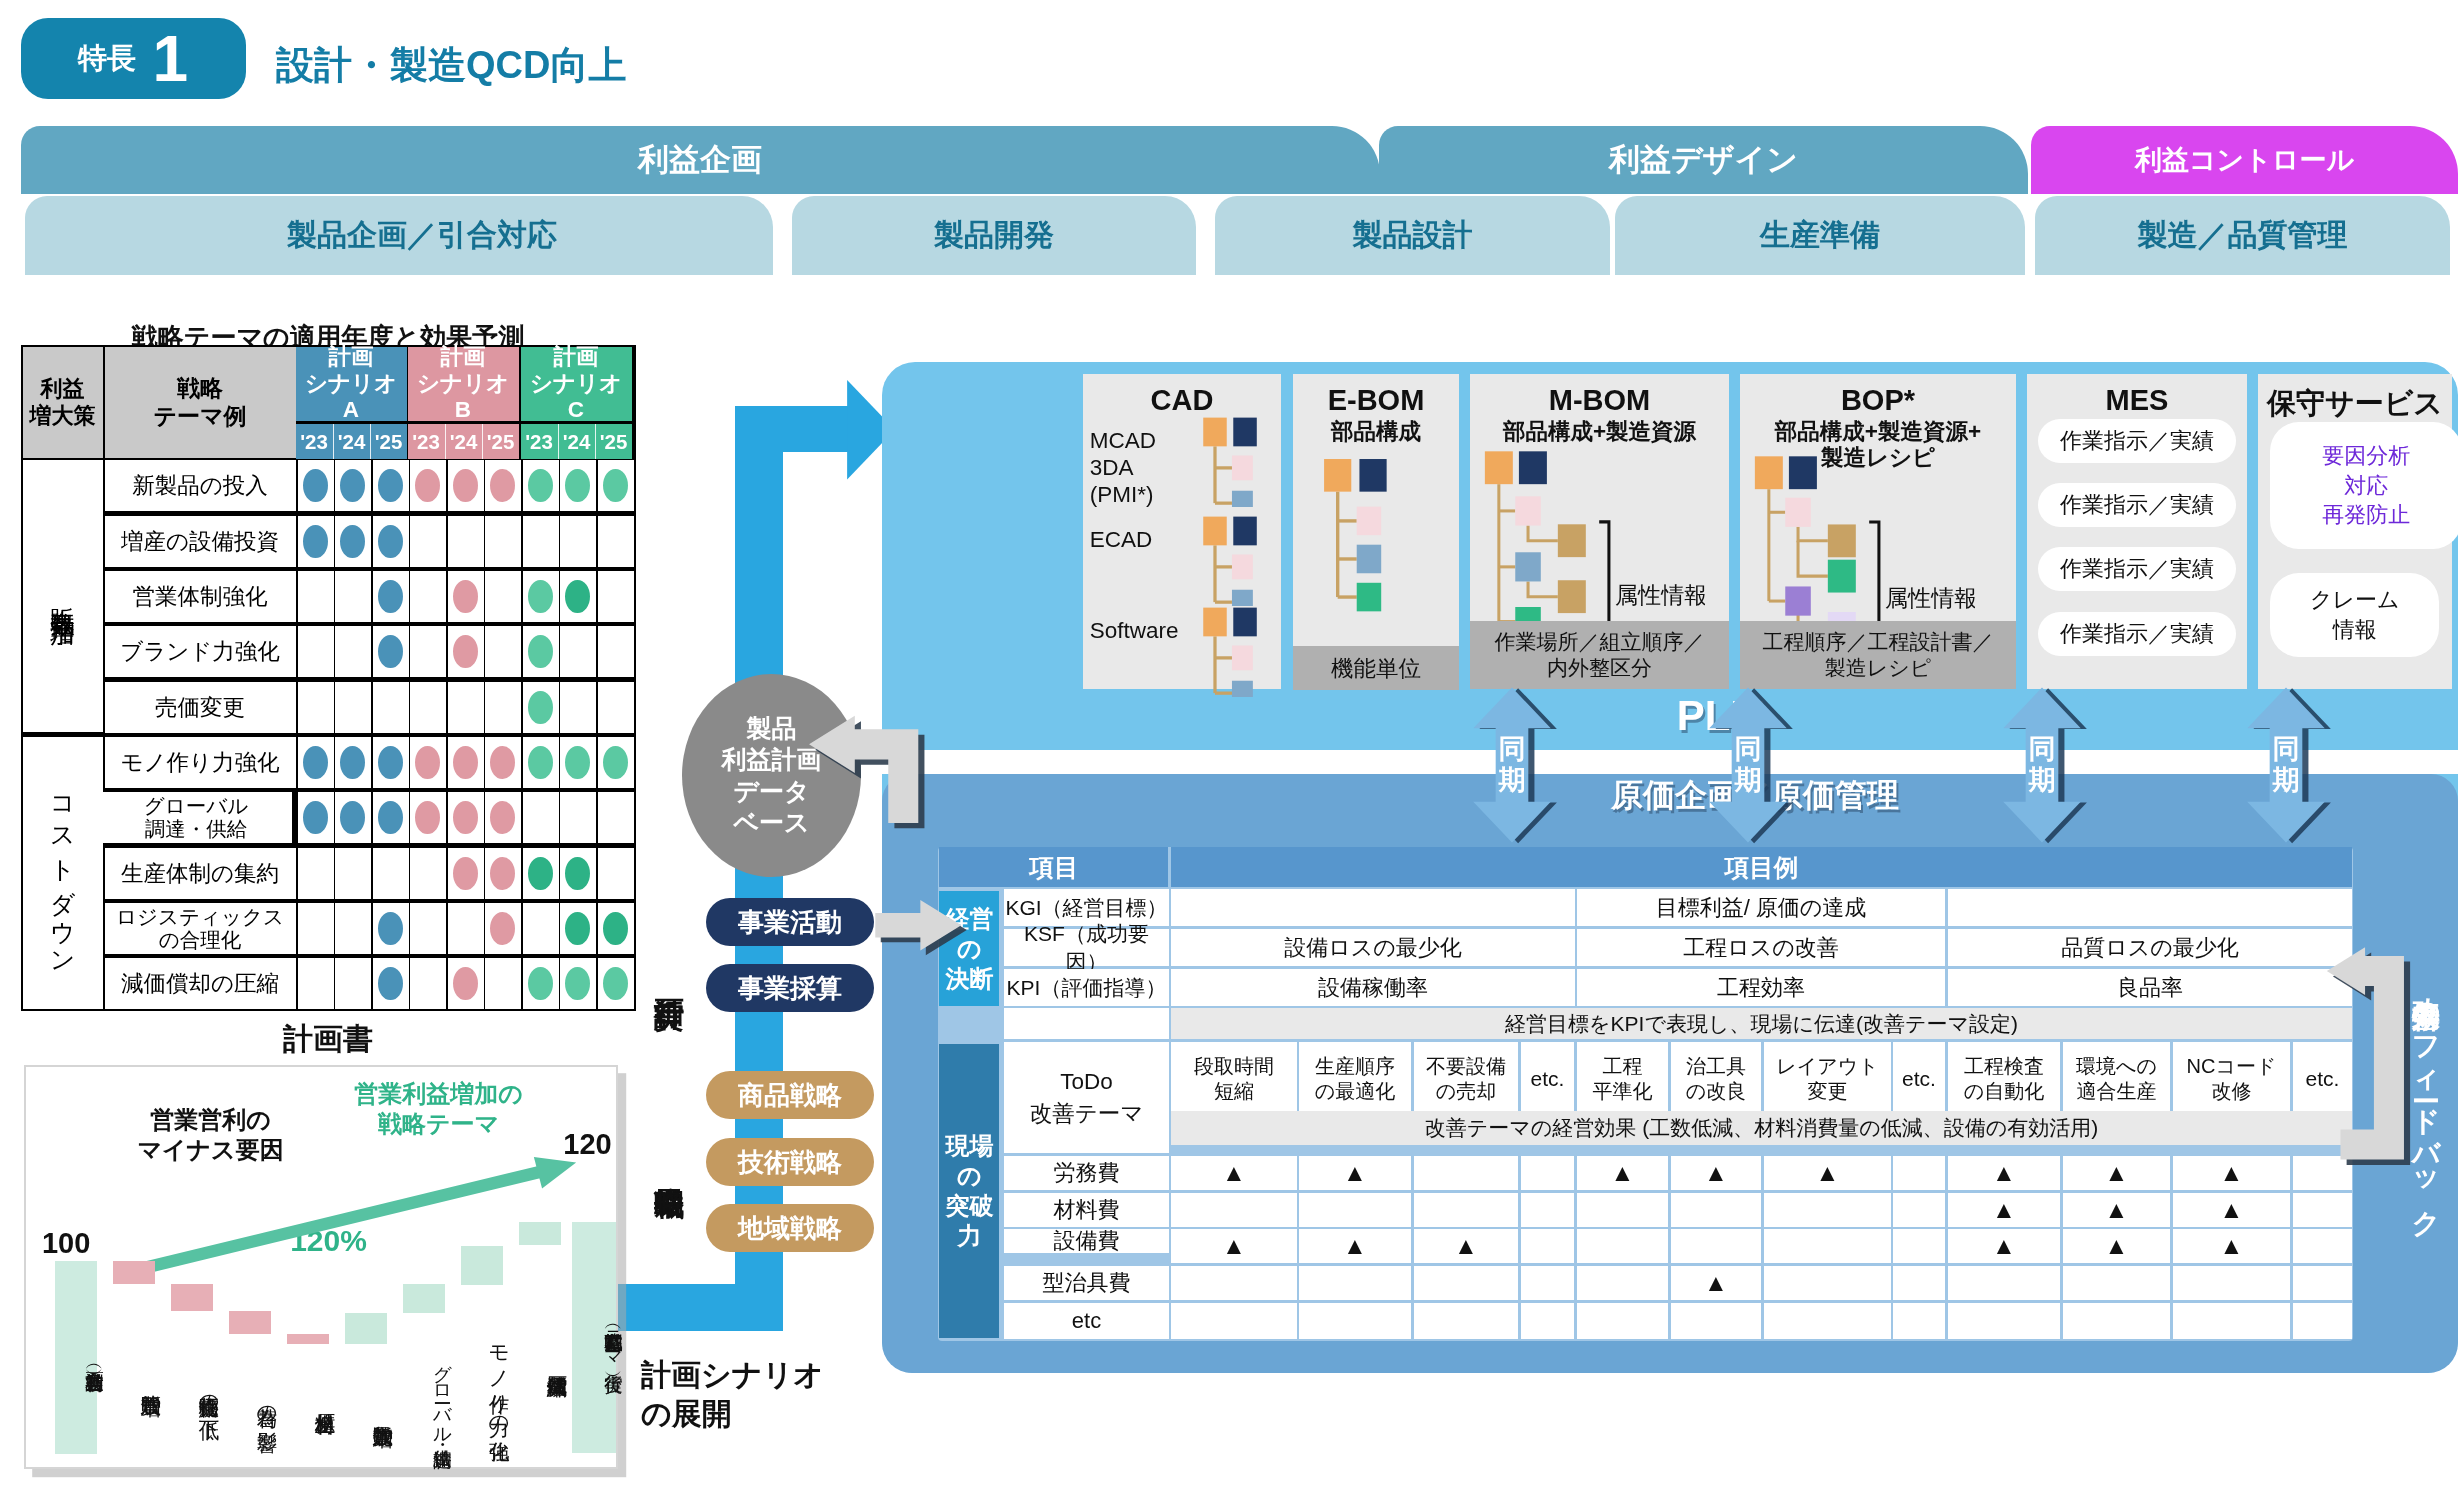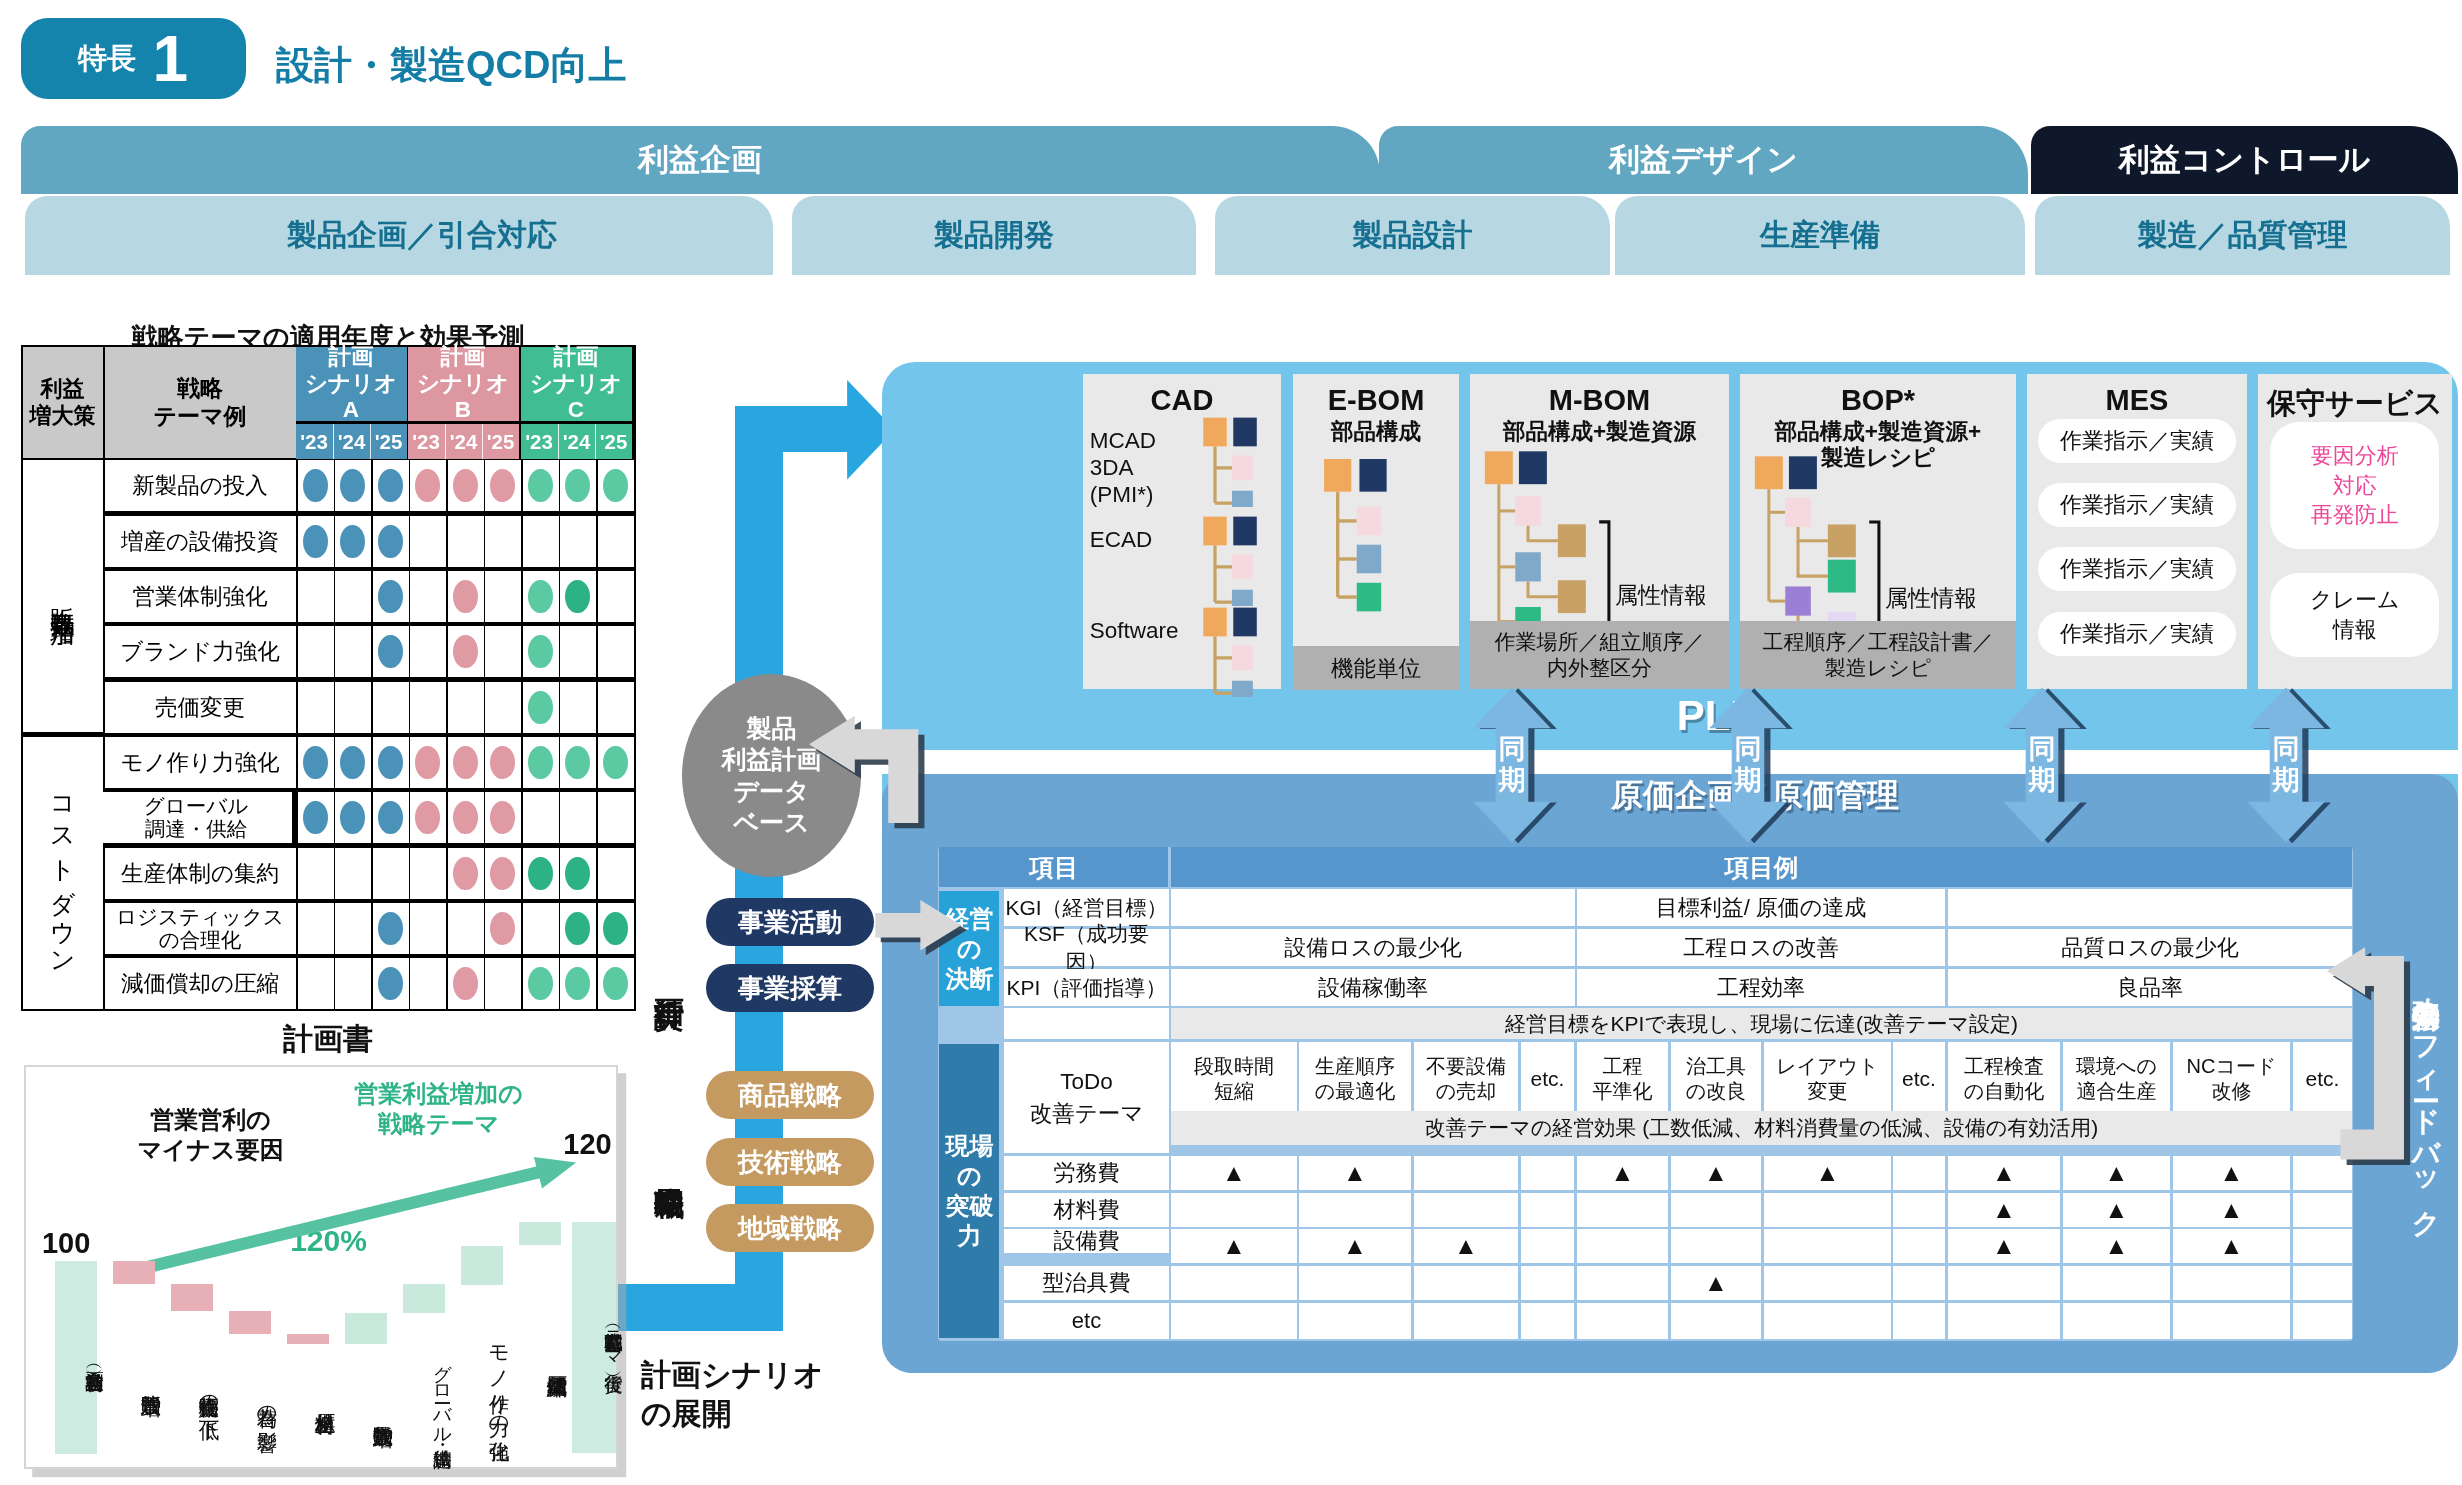--- a/index.html
+++ b/index.html
@@ -29,21 +29,21 @@
       <div class="abs " style="left: 613px; top: 1284px; width: 170px; height: 47px; background: rgb(41, 166, 224);"></div>
       <div class="abs " style="left: 0px; top: 0px; width: 0px; height: 0px;">
         <svg width="82" height="109" style="position: absolute; left: 847px; top: 376px;" viewBox="0 0 120 160">
           <polygon points="0,6 0,152 70,79" fill="#29a6e0"></polygon>
         </svg>
       </div>
     </div>
   <div class="abs" id="layer-main" style="left:0;top:0;width:2462px;height:1486px;z-index:2;">
       <div class="abs cc" style="left: 20.5px; top: 126px; width: 1359px; height: 68px; background: rgb(97, 167, 194); border-radius: 19px 48px 0px 0px; color: rgb(255, 255, 255); font-size: 31px; font-weight: bold;">利益企画</div>
       <div class="abs cc" style="left: 1379px; top: 126px; width: 649px; height: 68px; background: rgb(97, 167, 194); border-radius: 19px 48px 0px 0px; color: rgb(255, 255, 255); font-size: 31px; font-weight: bold;">利益デザイン</div>
-      <div class="abs cc" style="left: 2031px; top: 126px; width: 427px; height: 68px; background: #0f172a; border-radius: 19px 48px 0px 0px; color: rgb(255, 255, 255); font-size: 31px; font-weight: bold;">利益コントロール</div>
+      <div class="abs cc" style="left: 2031px; top: 126px; width: 427px; height: 68px; background: #d946ef; border-radius: 19px 48px 0px 0px; color: rgb(255, 255, 255); font-size: 27px; font-weight: bold;">利益コントロール</div>
       <div class="abs cc" style="left: 24.6px; top: 196px; width: 748px; height: 79px; background: rgb(183, 216, 226); border-radius: 22px 31px 0px 0px; color: rgb(21, 111, 144); font-size: 30px; font-weight: bold; padding-left: 47px;">製品企画／引合対応</div>
       <div class="abs cc" style="left: 792px; top: 196px; width: 404px; height: 79px; background: rgb(183, 216, 226); border-radius: 22px 31px 0px 0px; color: rgb(21, 111, 144); font-size: 30px; font-weight: bold;">製品開発</div>
       <div class="abs cc" style="left: 1215px; top: 196px; width: 395px; height: 79px; background: rgb(183, 216, 226); border-radius: 22px 31px 0px 0px; color: rgb(21, 111, 144); font-size: 30px; font-weight: bold;">製品設計</div>
       <div class="abs cc" style="left: 1615px; top: 196px; width: 410px; height: 79px; background: rgb(183, 216, 226); border-radius: 22px 31px 0px 0px; color: rgb(21, 111, 144); font-size: 30px; font-weight: bold;">生産準備</div>
       <div class="abs cc" style="left: 2035px; top: 196px; width: 415px; height: 79px; background: rgb(183, 216, 226); border-radius: 22px 31px 0px 0px; color: rgb(21, 111, 144); font-size: 30px; font-weight: bold;">製造／品質管理</div>
       <div class="abs cc" style="left: 41px; top: 320px; width: 574px; font-size: 26px; font-weight: bold; color: rgb(17, 17, 17);">戦略テーマの適用年度と効果予測</div>
       <div class="abs " style="left: 20.5px; top: 345px; width: 615px; height: 666px; background: rgb(0, 0, 0);">
         <div class="abs cc pre" style="left: 2px; top: 2px; width: 80px; height: 111px; background: rgb(201, 201, 201); font-size: 22px; font-weight: bold; line-height: 1.2;">利益
 増大策</div>
         <div class="abs cc pre" style="left: 84px; top: 2px; width: 191px; height: 111px; background: rgb(201, 201, 201); font-size: 23px; font-weight: bold; line-height: 1.2;">戦略
@@ -430,21 +430,21 @@
       </div>
       <div class="abs " style="left: 2027px; top: 374px; width: 220px; height: 315px; background: rgb(233, 233, 233);">
         <div class="abs cc" style="left: 0px; top: 9.6px; width: 220px; font-size: 29px; font-weight: bold; color: rgb(17, 17, 17);">MES</div>
         <div class="abs cc" style="left: 11px; top: 45px; width: 198px; height: 44px; background: rgb(255, 255, 255); border-radius: 22px; font-size: 22px; color: rgb(17, 17, 17);">作業指示／実績</div>
         <div class="abs cc" style="left: 11px; top: 109px; width: 198px; height: 44px; background: rgb(255, 255, 255); border-radius: 22px; font-size: 22px; color: rgb(17, 17, 17);">作業指示／実績</div>
         <div class="abs cc" style="left: 11px; top: 173px; width: 198px; height: 44px; background: rgb(255, 255, 255); border-radius: 22px; font-size: 22px; color: rgb(17, 17, 17);">作業指示／実績</div>
         <div class="abs cc" style="left: 11px; top: 238px; width: 198px; height: 44px; background: rgb(255, 255, 255); border-radius: 22px; font-size: 22px; color: rgb(17, 17, 17);">作業指示／実績</div>
       </div>
       <div class="abs " style="left: 2258px; top: 374px; width: 194px; height: 315px; background: rgb(233, 233, 233);">
         <div class="abs cc" style="left: 0px; top: 9.6px; width: 194px; font-size: 29px; font-weight: bold; color: rgb(17, 17, 17);">保守サービス</div>
-        <div class="abs cc pre" style="left: 12.3px; top: 48px; width: 169px; height: 127px; background: rgb(255, 255, 255); border-radius: 29px; font-size: 22px; line-height: 1.35; color: #ec4899;">要因分析
+        <div class="abs cc pre" style="left: 12.3px; top: 48px; width: 192px; height: 127px; background: rgb(255, 255, 255); border-radius: 29px; font-size: 22px; line-height: 1.35; color: #6d28d9;">要因分析
 対応
 再発防止</div>
         <div class="abs cc pre" style="left: 12.3px; top: 199px; width: 169px; height: 84px; background: rgb(255, 255, 255); border-radius: 29px; font-size: 22px; line-height: 1.35; color: rgb(17, 17, 17);">クレーム
 情報</div>
       </div>
       <div class="abs " style="left: 938px; top: 847px; width: 1415px; height: 494px; background: rgb(159, 198, 230); border-radius: 4.1px;">
         <div class="abs cc pre" style="left: 1.4px; top: 0px; width: 229px; height: 40px; background: rgb(87, 150, 205); color: rgb(255, 255, 255); font-size: 24.6px; font-weight: bold;">項目</div>
         <div class="abs cc pre" style="left: 233px; top: 0px; width: 1181px; height: 40px; background: rgb(87, 150, 205); color: rgb(255, 255, 255); font-size: 24.6px; font-weight: bold;">項目例</div>
         <div class="abs cc pre" style="left: 1.4px; top: 44px; width: 60px; height: 115px; background: rgb(39, 162, 216); color: rgb(255, 255, 255); font-size: 24px; font-weight: bold; line-height: 1.25;">経営の
 決断</div>

